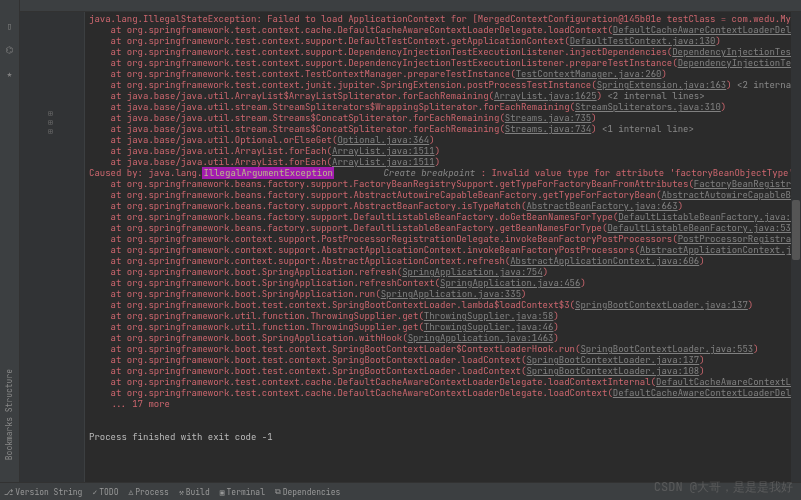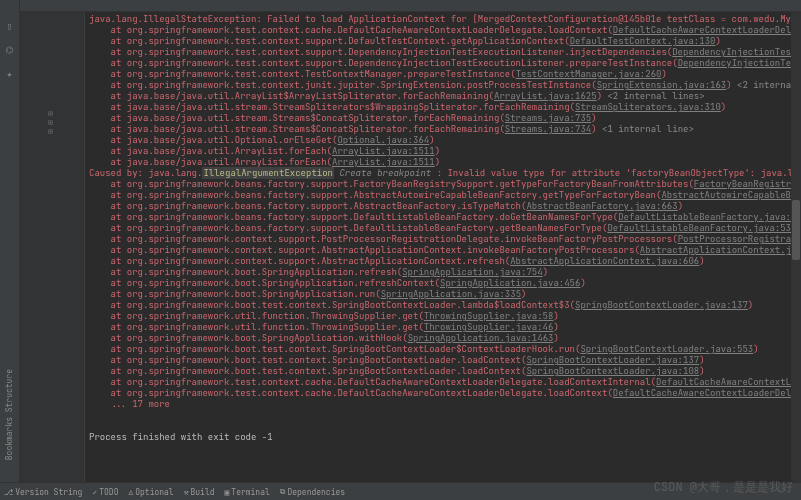--- a/index.html
+++ b/index.html
@@ -70,22 +70,22 @@
       overflow: hidden;
       padding: 2px 4px;
       line-height: 11px;
       white-space: pre;
     }
     .exc-main { color: #cc666e; }
     .at { color: #cc666e; }
     .link { color: #808080; text-decoration: underline; cursor: pointer; }
     .info { color: #888888; }
     .caused { color: #cc666e; }
-    .yellow { background: #404040; color: #bbbb88; padding: 0 1px; }
-    .bp { color: #888888; font-style: italic; }
+    .yellow { background: #a21caf; color: #bbbb88; padding: 0 1px; }
+    .bp { color: #888888; font-style: italic; margin-left: 44px; }
     .plain { color: #bbbbbb; }
     .exit { color: #bbbbbb; margin-top: 8px; }
     .bottom-bar {
       position: absolute;
       bottom: 0;
       left: 0;
       right: 0;
       height: 18px;
       background: #3c3f41;
       border-top: 1px solid #323232;
@@ -153,21 +153,21 @@
   <span class="item">
       <span>⎇</span>
       <span>Version String</span>
     </span>
   <span class="item">
       <span>✓</span>
       <span>TODO</span>
     </span>
   <span class="item">
       <span>⚠</span>
-      <span>Optional</span>
+      <span>Process</span>
     </span>
   <span class="item">
       <span>⚒</span>
       <span>Build</span>
     </span>
   <span class="item">
       <span>▣</span>
       <span>Terminal</span>
     </span>
   <span class="item">

